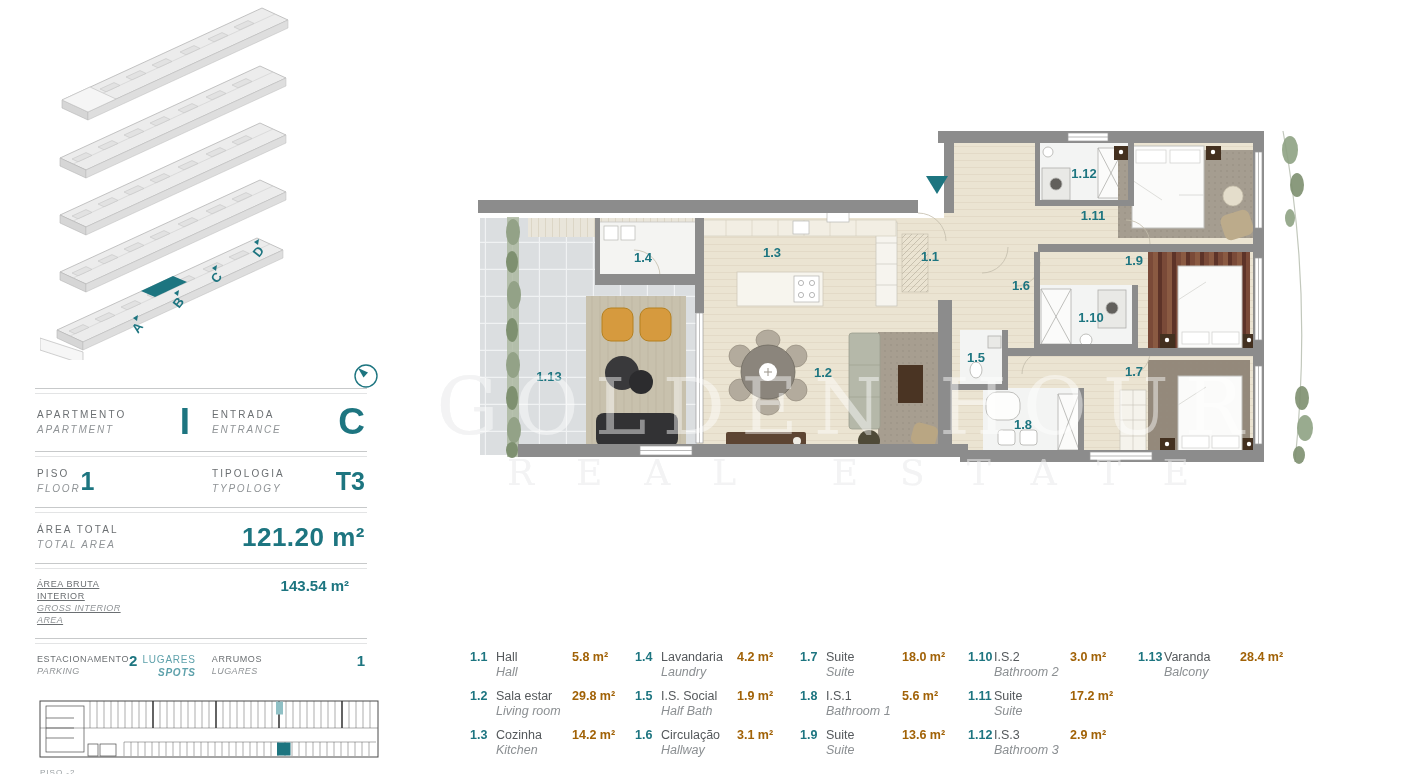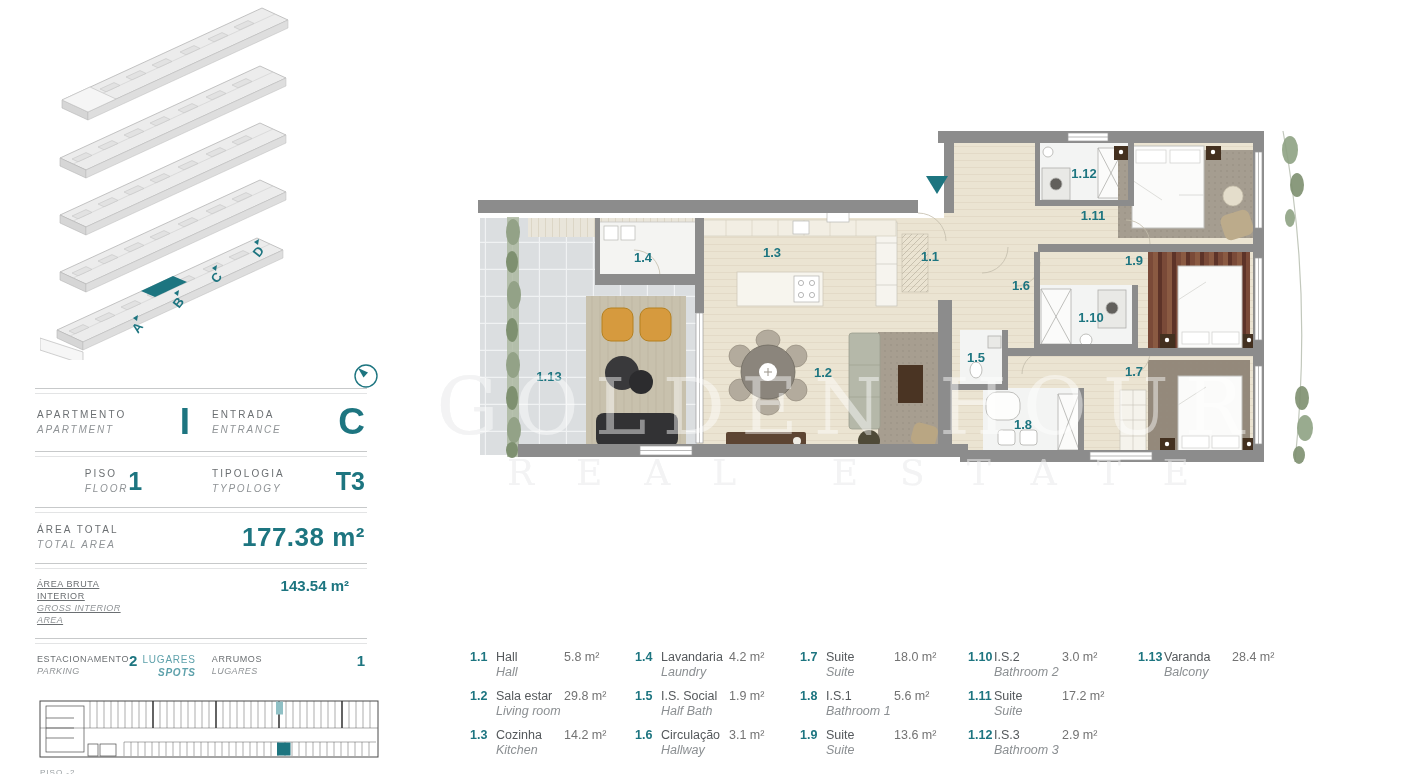--- a/index.html
+++ b/index.html
@@ -41,21 +41,21 @@
   .punit{font-size:10px;color:#5ea1ab;letter-spacing:0.8px;text-align:right;line-height:1.3;font-style:normal;}
   .punit .en{font-style:italic;font-weight:bold;}
   
   .legend{position:absolute;left:455px;top:650px;z-index:4;display:grid;
           grid-template-columns:165px 165px 168px 170px 180px;padding-left:15px;}
   .legend-col{display:flex;flex-direction:column;}
   .legend-item{display:flex;align-items:flex-start;margin-bottom:9px;min-height:30px;}
   .lnum{color:#1d7580;font-weight:bold;font-size:12.5px;width:26px;flex:none;}
   .lnames{width:68px;flex:none;font-size:12.5px;color:#55595c;line-height:1.18;}
   .lnames .len{font-style:italic;color:#8b8f92;white-space:nowrap;}
-  .larea{font-size:12.5px;font-weight:normal;color:#737373;white-space:nowrap;}
+  .larea{font-size:12.5px;font-weight:bold;color:#a16207;margin-left:8px;white-space:nowrap;}
   svg text{font-family:"Liberation Sans",sans-serif;}
   .roomnum{fill:#1d7580;font-weight:bold;font-size:13px;}
   .axletter{fill:#1d7580;font-weight:bold;font-size:13px;}
 </style>
 </head>
 <body>
 
 <div class="wm wm-under">
   <div class="l1">GOLDEN HOUR</div>
   <div class="l2">REAL ESTATE</div>
@@ -128,42 +128,42 @@
     <div class="half">
       <div class="lab">
         <div>ENTRADA</div>
         <div class="en">ENTRANCE</div>
       </div>
       <div class="v-big teal">C</div>
     </div>
   </div>
   <div class="divline"></div>
   <div class="irow">
-    <div class="half first" style="justify-content:center;">
+    <div class="half first" style="justify-content:flex-start;">
       <div class="lab">
         <div>PISO</div>
         <div class="en">FLOOR</div>
       </div>
       <div class="v-med teal">1</div>
     </div>
     <div class="half">
       <div class="lab">
         <div>TIPOLOGIA</div>
         <div class="en">TYPOLOGY</div>
       </div>
       <div class="v-med teal">T3</div>
     </div>
   </div>
   <div class="divline"></div>
   <div class="irow">
     <div class="lab">
       <div>ÁREA TOTAL</div>
       <div class="en">TOTAL AREA</div>
     </div>
-    <div class="v-area teal" style="margin-left:auto;">177.38 m²</div>
+    <div class="v-area teal" style="margin-left:auto;">121.20 m²</div>
   </div>
   <div class="divline"></div>
   <div class="irow" style="align-items:flex-start;">
     <div class="gi-col first">
       <div class="lab small" style="width:86px;text-decoration:underline;">
         <div>ÁREA BRUTA INTERIOR</div>
         <div class="en">GROSS INTERIOR AREA</div>
       </div>
       <div class="v-sub teal">143.54 m²</div>
     </div>

